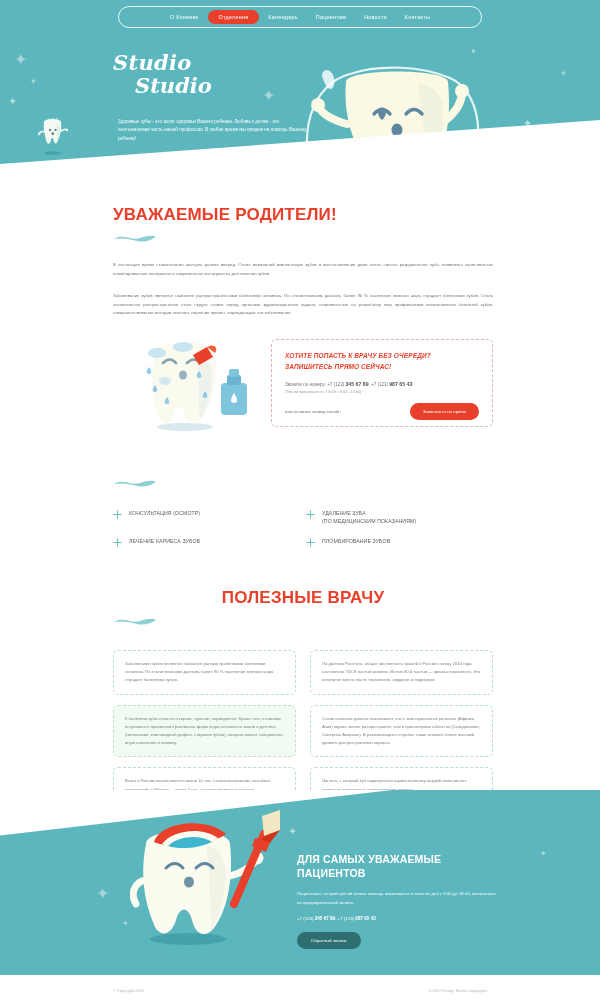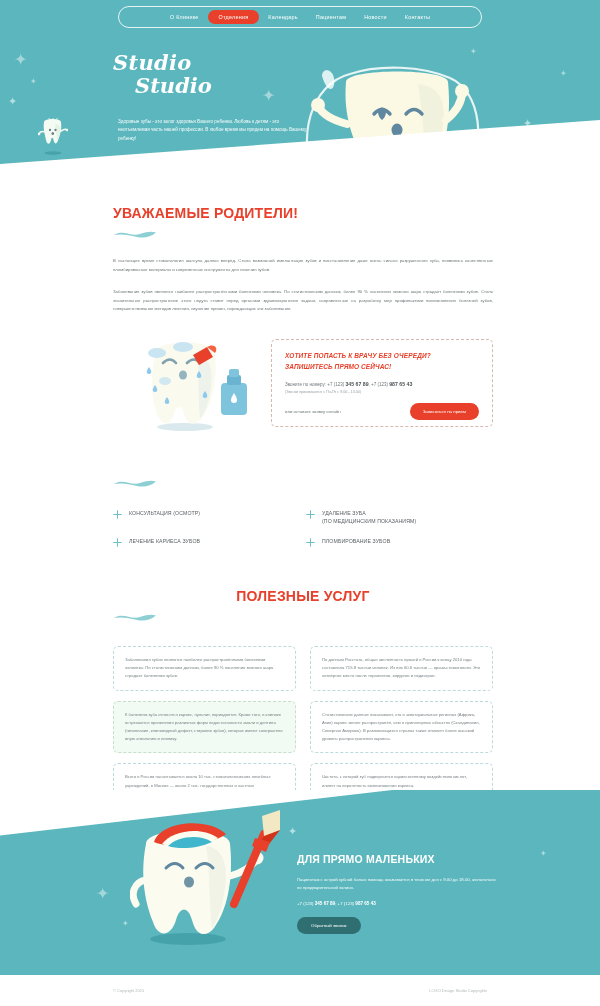--- a/index.html
+++ b/index.html
@@ -51,21 +51,21 @@
 
   
   .mini-tooth { position: absolute; left: 38px; top: 118px; width: 30px; height: 38px; }
 
   
   .hero-tooth { position: absolute; left: 300px; top: 62px; width: 200px; height: 150px; }
 
   
   .sec-parents { position: absolute; top: 205px; left: 113px; width: 380px; }
   .h-red {
-    color: #e8402a; font-size: 14px; font-weight: bold; letter-spacing: .2px;
+    color: #e8402a; font-size: 17px; font-weight: bold; letter-spacing: .2px;
   }
   .h-center { text-align: center; }
   .swoosh { width: 44px; height: 11px; margin-top: 7px; }
   .swoosh.c { margin-left: auto; margin-right: auto; }
   .body-p {
     font-size: 4.3px; line-height: 2.0; color: #6f7679; margin-top: 14px; text-align: justify;
   }
 
   
   .cta-zone { position: absolute; top: 335px; left: 113px; width: 380px; height: 100px; }
@@ -284,21 +284,21 @@
       <div class="svc">
         <svg class="plus" viewBox="0 0 12 12">
             <path d="M6 1 L6 11 M1 6 L11 6" stroke="#67bcc4" stroke-width="1.3" stroke-linecap="round"></path>
           </svg>
         <div class="svc-label">ПЛОМБИРОВАНИЕ ЗУБОВ</div>
       </div>
     </div>
   </div>
 
   <div class="sec-articles">
-    <div class="h-red h-center">ПОЛЕЗНЫЕ УСЛУГ</div>
+    <div class="h-red h-center">ПОЛЕЗНЫЕ ВРАЧУ</div>
     <svg class="swoosh c" viewBox="0 0 44 11">
       <path d="M1 7 C10 1 18 9 27 6 C34 3.6 39 3 43 4.5 C38 9 31 10.5 24 9 C16 7.2 9 5.6 1 7 Z" fill="#8ecfd4"></path>
     </svg>
     <div class="art-grid">
       <div class="art-card">Заболевания зубов являются наиболее распространёнными болезнями человека. По статистическим данным, более 90 % населения земного шара страдает болезнями зубов.</div>
       <div class="art-card">По данным Росстата, общая численность врачей в России к концу 2010 года составляла 715.8 тысячи человек. Из них 60.6 тысячи — врачи-стоматологи. Это четвёртое место после терапевтов, хирургов и педиатров.</div>
       <div class="art-card green">К болезням зуба относятся кариес, пульпит, периодонтит. Кроме того, в клинике встречаются проявления различных форм недостаточности эмали и дентина (гипоплазия, клиновидный дефект, стирание зубов), которые имеют совершенно иную этиологию и клинику.</div>
       <div class="art-card">Статистические данные показывают, что в экваториальных регионах (Африка, Азия) кариес менее распространён, чем в приполярных областях (Скандинавия, Северная Америка). В развивающихся странах также отмечен более высокий уровень распространения кариеса.</div>
       <div class="art-card">Всего в России насчитывается около 10 тыс. стоматологических лечебных учреждений, в Москве — около 2 тыс. государственных и частных стоматологических клиник.</div>
       <div class="art-card">Частота, с которой зуб подвергается кариесогенному воздействию кислот, влияет на вероятность возникновения кариеса.</div>
@@ -328,21 +328,22 @@
       <path d="M100 68 C114 64 122 58 126 52" stroke="#fbfbf0" stroke-width="7" fill="none" stroke-linecap="round"></path>
       <circle cx="127" cy="50" r="6.5" fill="#fbfbf0"></circle>
       <path d="M104 96 L134 26" stroke="#e8402a" stroke-width="8" stroke-linecap="round"></path>
       <path d="M130 34 L146 12 L150 22 L136 40 Z" fill="#d13318"></path>
       <path d="M132 8 L150 2 L150 22 L134 28 Z" fill="#f2e9c4"></path>
       <path d="M125 30 L140 34 L136 44 L122 38 Z" fill="#e8402a"></path>
     </svg>
 
     <div class="bottom-text">
       <div class="bottom-h">
-        <div>ДЛЯ ПРЯМО МАЛЕНЬКИХ</div>
+        <div>ДЛЯ САМЫХ УВАЖАЕМЫЕ</div>
+        <div>ПАЦИЕНТОВ</div>
       </div>
       <div class="bottom-p">Пациентам с острой зубной болью помощь оказывается в течение дня с 9.00 до 18.00, желательно по предварительной записи.</div>
       <div class="bottom-phone">
         <span>+7 (123)</span>
         <b>345 67 89</b>;
         <span>+7 (123)</span>
         <b>987 65 43</b>
       </div>
       <button class="btn-dark">Обратный звонок</button>
     </div>

